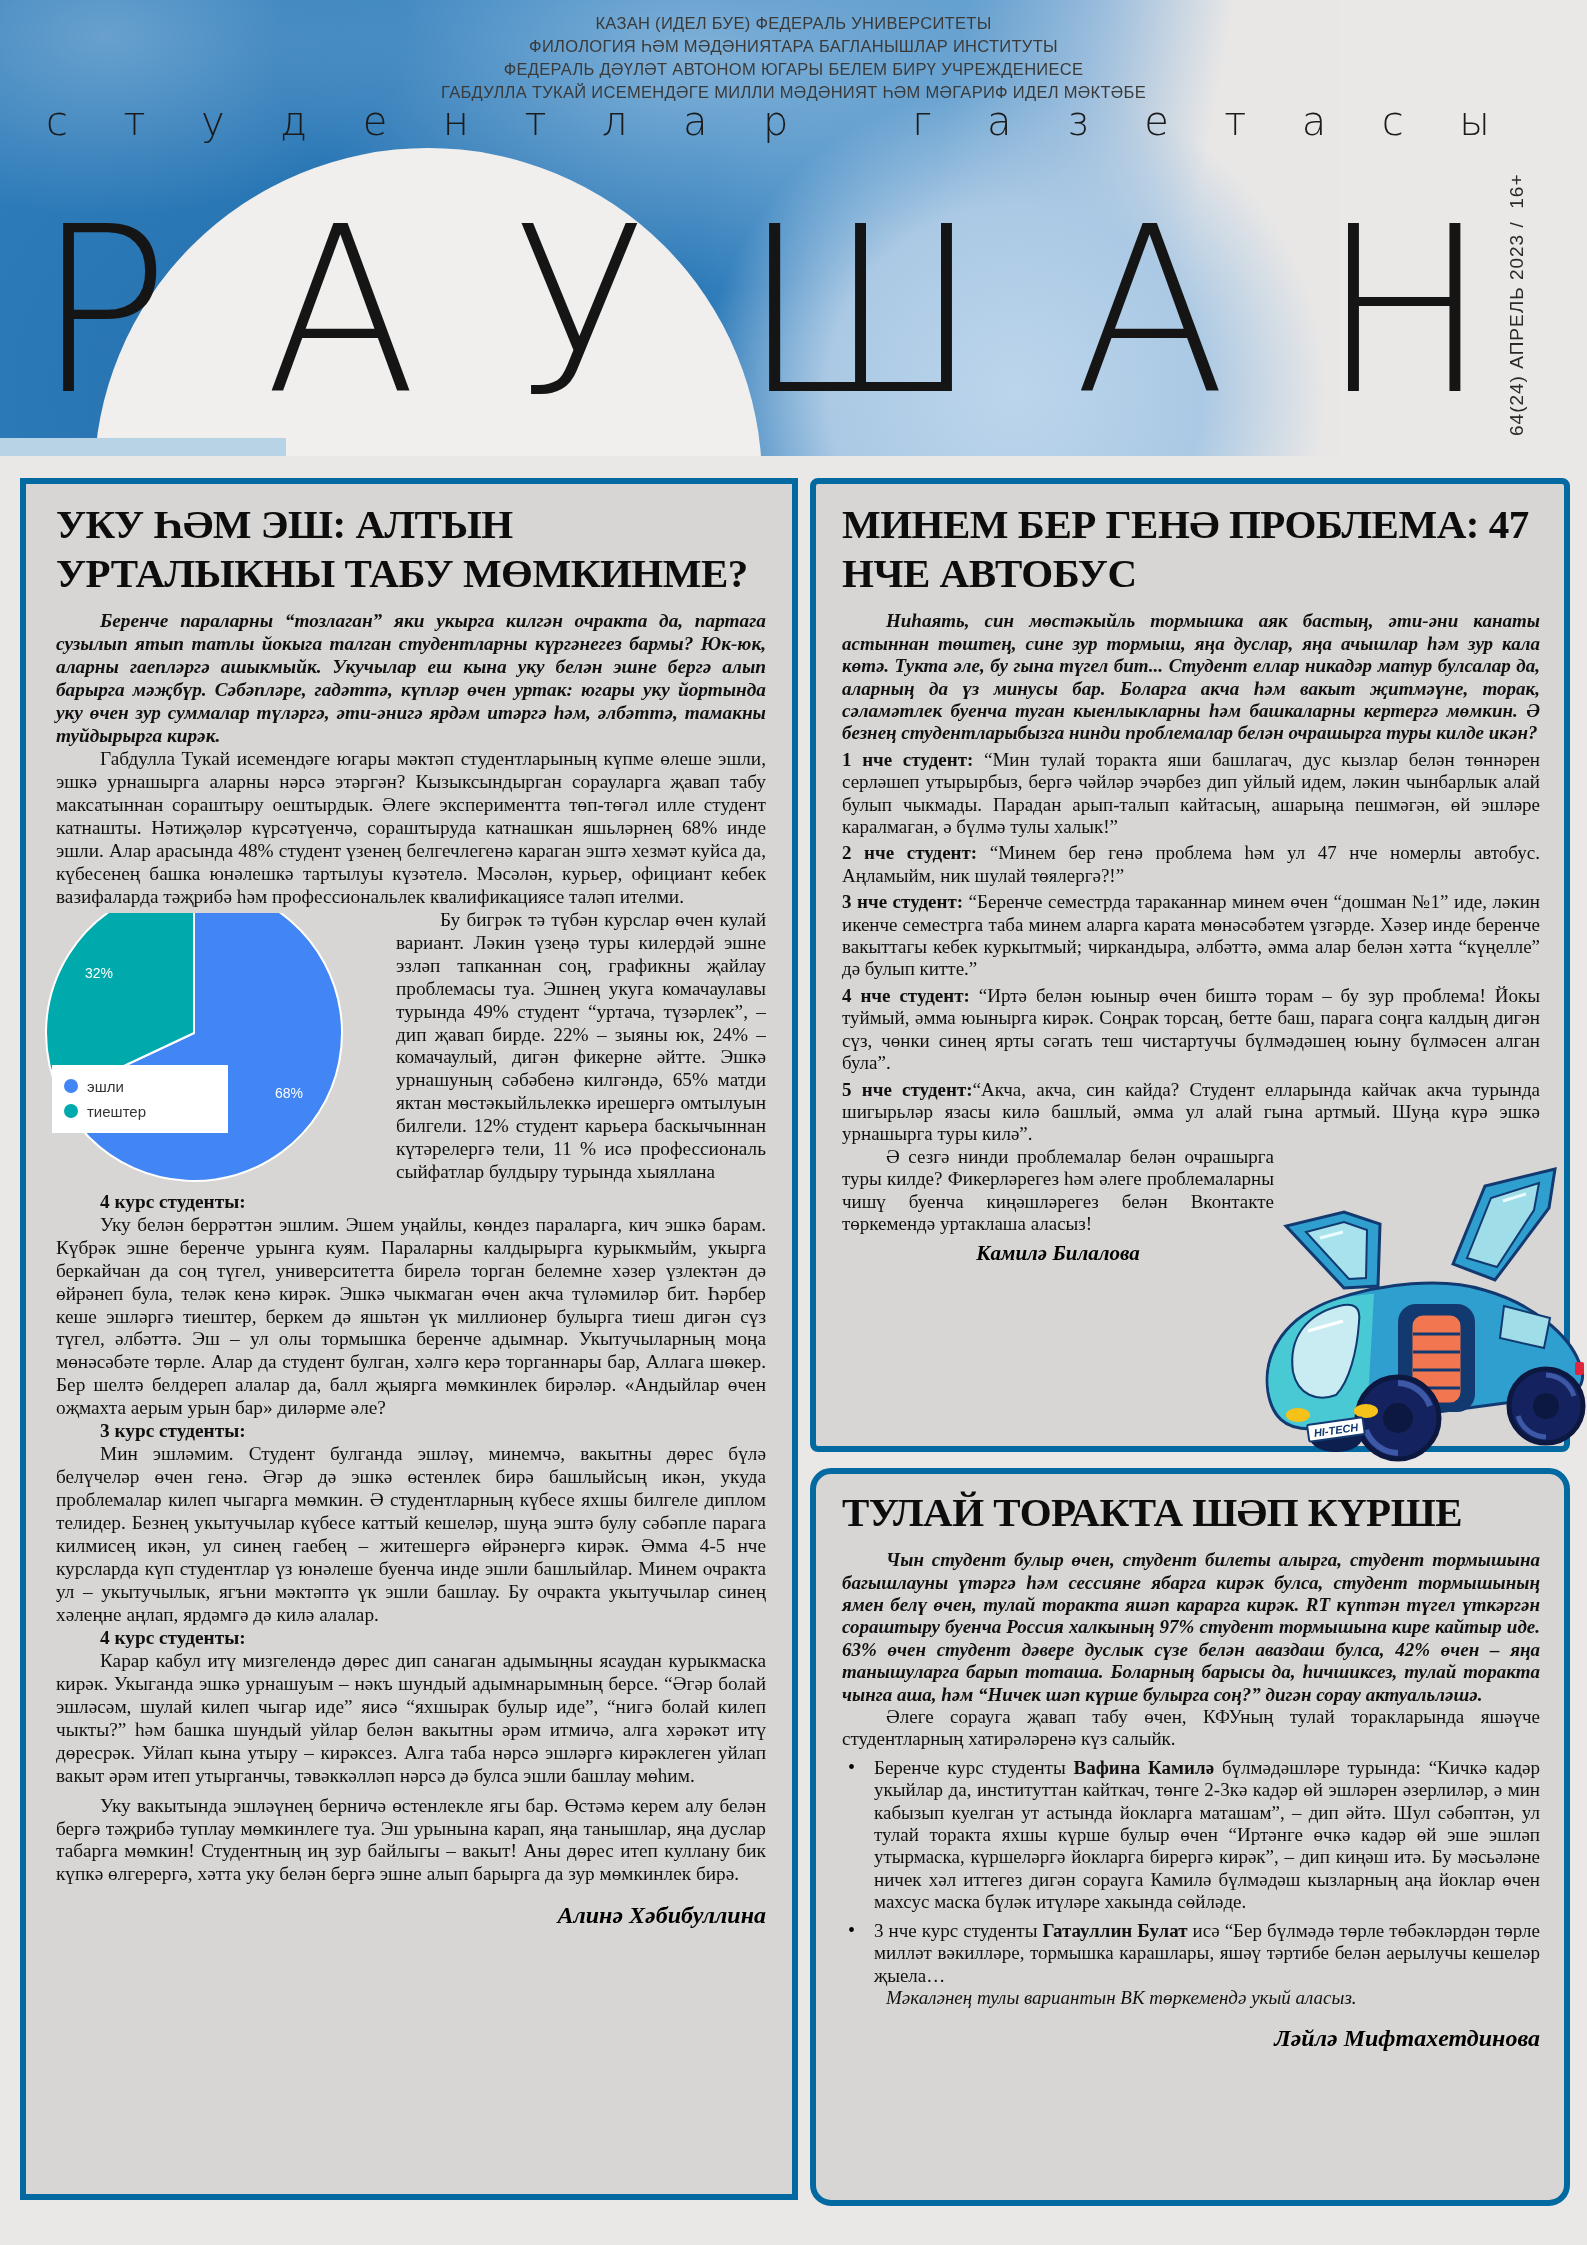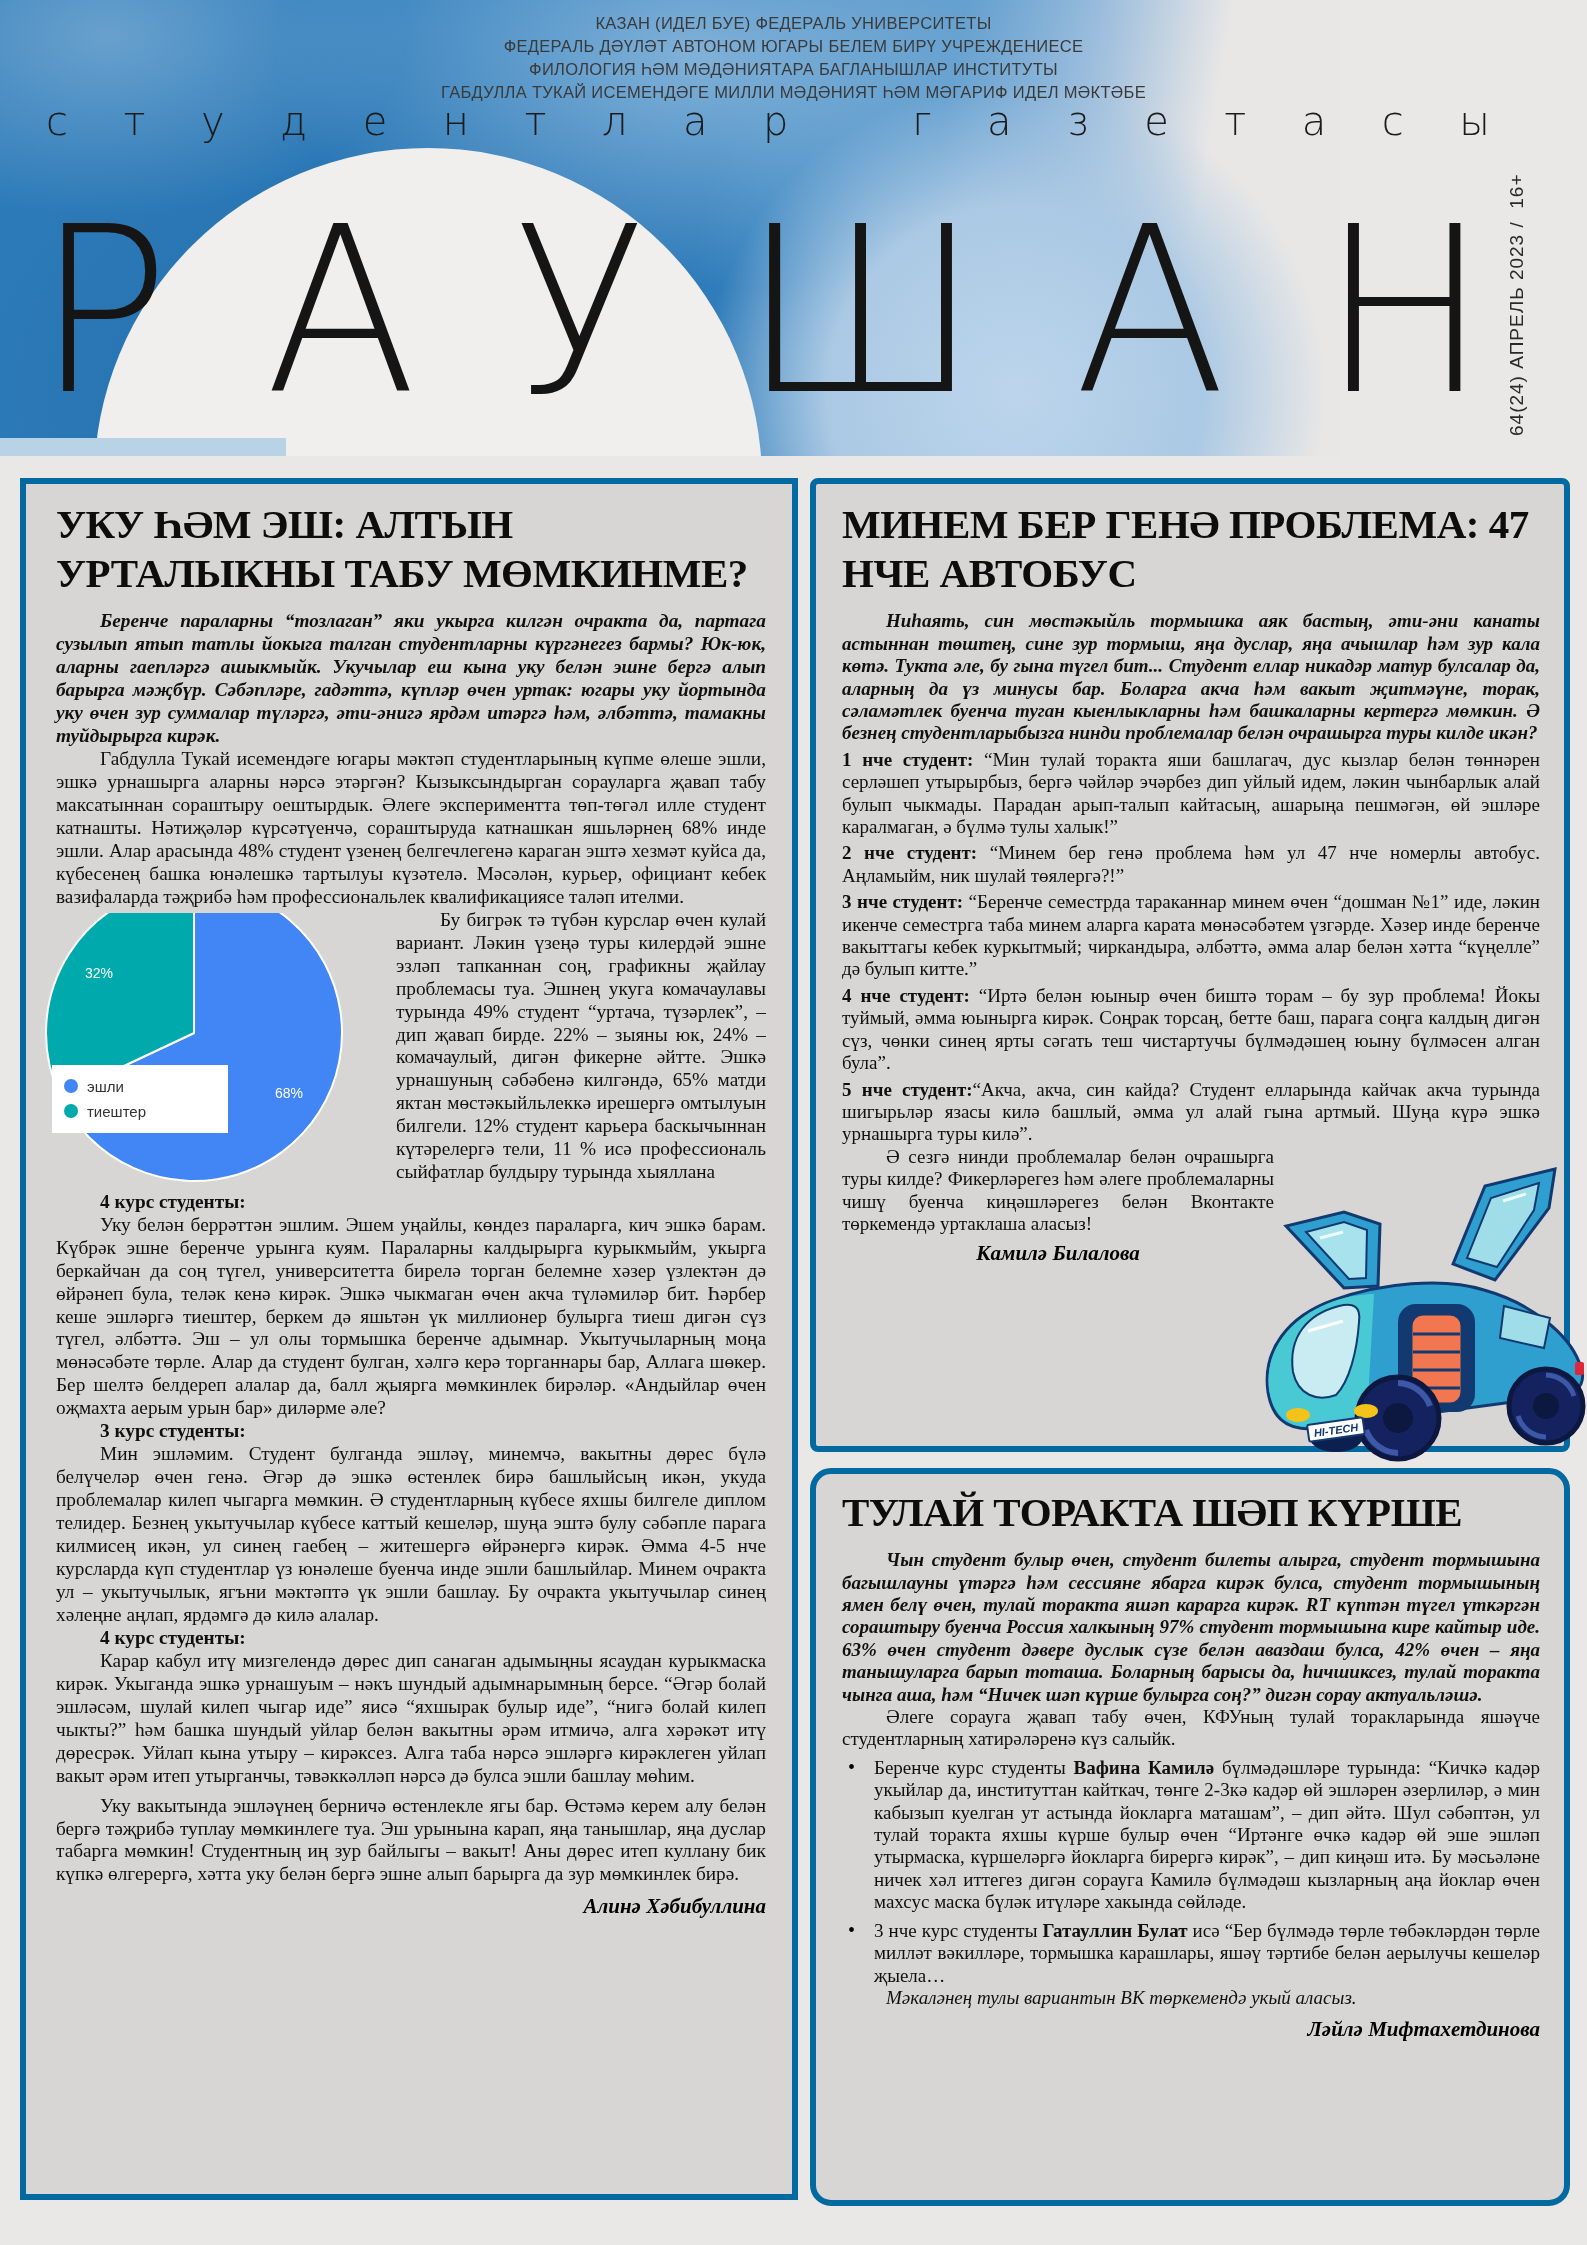--- a/index.html
+++ b/index.html
@@ -36,21 +36,21 @@
   #panel-r1{left:810px;top:478px;width:760px;height:974px;padding:12px 24px 0 26px;border-radius:8px;}
   #panel-r2{left:810px;top:1468px;width:760px;height:738px;padding:10px 24px 0 26px;border-radius:21px;}
 
   .headline{font-size:41px;line-height:1.2;font-weight:700;color:#0d0d0d;margin:4px 0 12px;letter-spacing:-.5px;}
   .panel p{margin:0;font-size:19.3px;line-height:1.19;text-align:justify;color:#101010;}
   #panel-r1 p{font-size:19px;line-height:1.18;}
   #panel-r2 p{font-size:19px;line-height:1.18;}
   p.indent{text-indent:44px;}
   .lead{font-weight:700;font-style:italic;}
   .sec-head{font-weight:700;font-size:20.5px;text-indent:44px;margin:2px 0 1px;text-align:left;}
-  .author{text-align:right;font-weight:700;font-style:italic;font-size:21px;margin-top:8px;}
+  .author{text-align:right;font-weight:700;font-style:italic;font-size:24px;margin-top:16px;}
 
   
   .pie-block{float:left;width:356px;height:272px;margin:4px 14px 2px -30px;position:relative;}
   .legend{position:absolute;left:26px;top:152px;width:176px;background:#ffffff;padding:9px 12px;
     font-family:Liberation Sans, sans-serif;font-size:15px;color:#333;box-sizing:border-box;}
   .legend-row{display:flex;align-items:center;gap:9px;height:25px;}
   .dot{width:14px;height:14px;border-radius:50%;flex:0 0 auto;}
   .sections{clear:left;padding-top:4px;}
 
   .quote{margin-top:4px !important;}
@@ -71,22 +71,22 @@
 <div class="page">
 
   <div class="header">
     <div class="header-blue"></div>
     <div class="pale-circle"></div>
     <div class="white-dome"></div>
     <div class="corner-strip"></div>
 
     <div class="masthead">
       <div>КАЗАН (ИДЕЛ БУЕ) ФЕДЕРАЛЬ УНИВЕРСИТЕТЫ</div>
+      <div>ФИЛОЛОГИЯ ҺӘМ МӘДӘНИЯТАРА БАГЛАНЫШЛАР ИНСТИТУТЫ</div>
       <div>ФЕДЕРАЛЬ ДӘҮЛӘТ АВТОНОМ ЮГАРЫ БЕЛЕМ БИРҮ УЧРЕЖДЕНИЕСЕ</div>
-      <div>ФИЛОЛОГИЯ ҺӘМ МӘДӘНИЯТАРА БАГЛАНЫШЛАР ИНСТИТУТЫ</div>
       <div>ГАБДУЛЛА ТУКАЙ ИСЕМЕНДӘГЕ МИЛЛИ МӘДӘНИЯТ ҺӘМ МӘГАРИФ ИДЕЛ МӘКТӘБЕ</div>
     </div>
 
     <div class="tagline">
         <span>с</span>
         <span>т</span>
         <span>у</span>
         <span>д</span>
         <span>е</span>
         <span>н</span>

